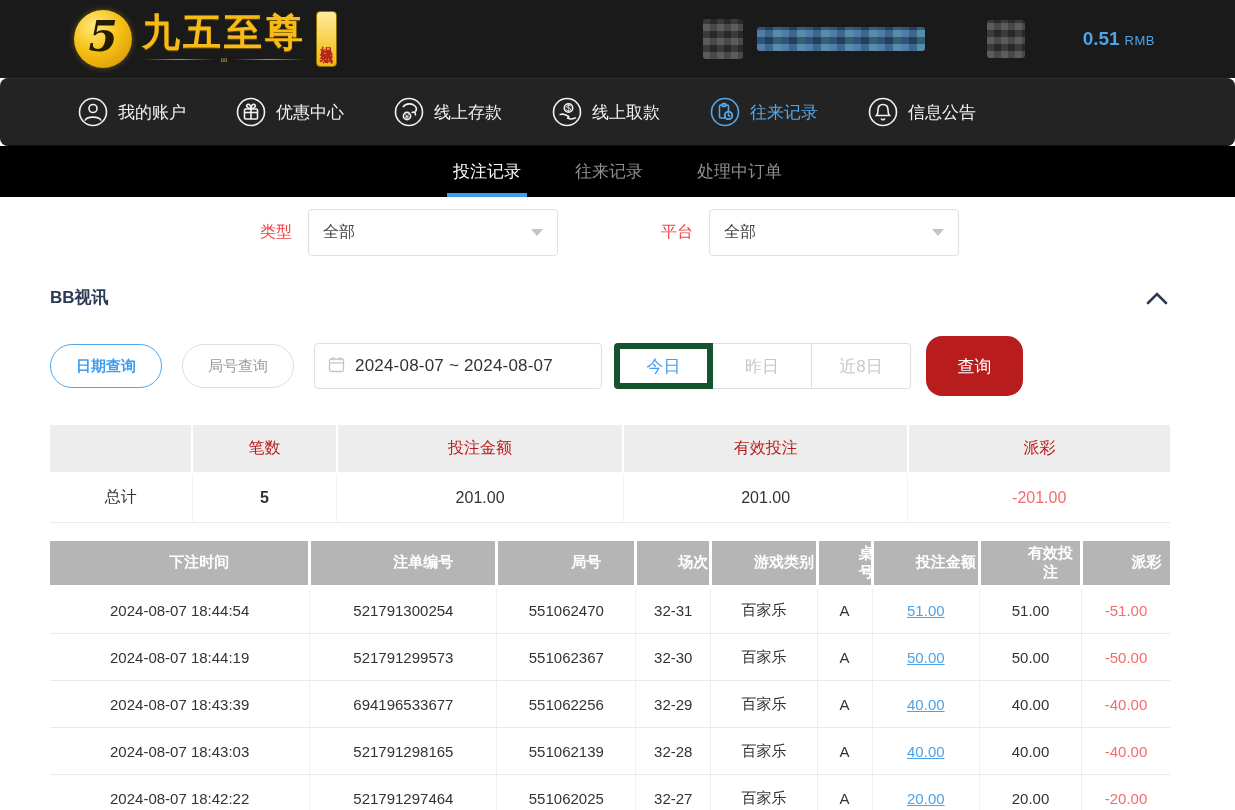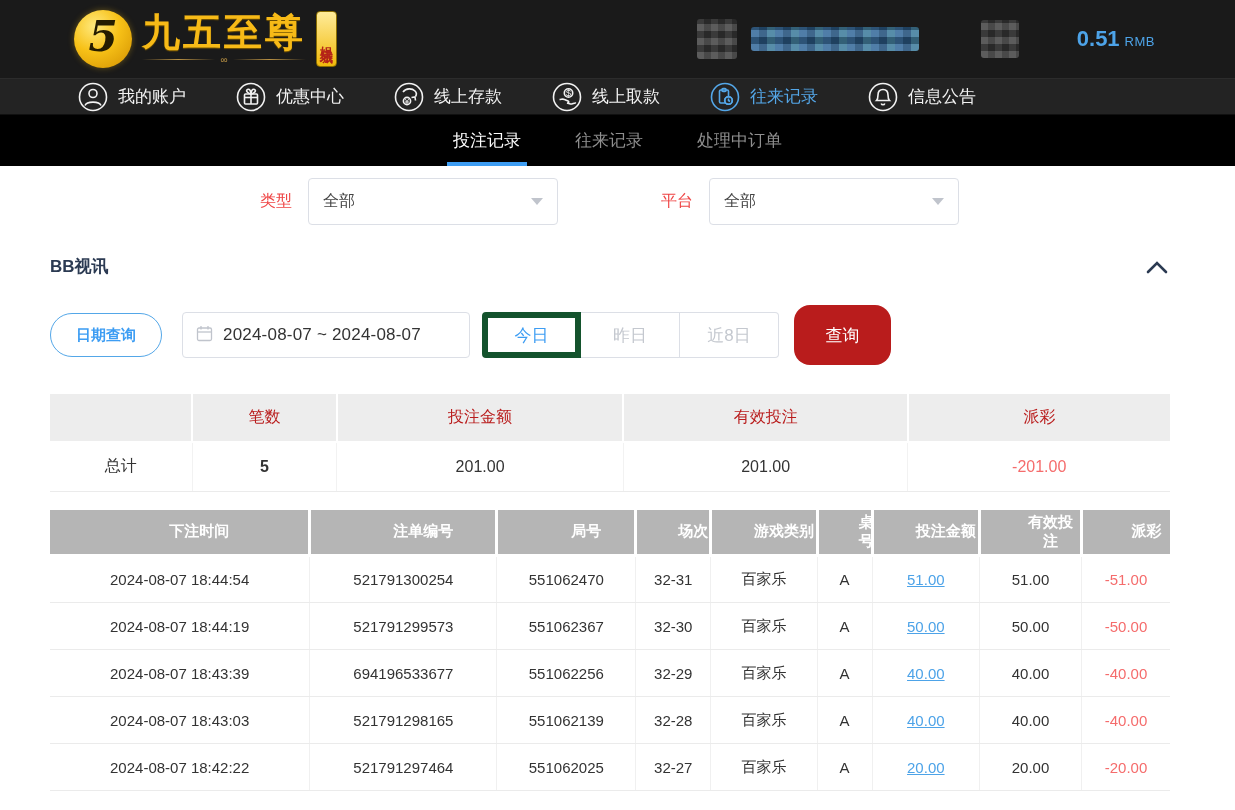--- a/index.html
+++ b/index.html
@@ -34,27 +34,27 @@
   .px-gray { background-image:
       repeating-linear-gradient(0deg, rgba(255,255,255,.10) 0 7px, rgba(0,0,0,.22) 7px 14px),
       repeating-linear-gradient(90deg, #4a4a4a 0 7px, #343434 7px 14px); }
   .px-blue { background-image:
       repeating-linear-gradient(0deg, rgba(255,255,255,.10) 0 7px, rgba(0,0,0,.25) 7px 14px),
       repeating-linear-gradient(90deg, #3c6f9e 0 8px, #29567f 8px 16px, #44809f 16px 24px); }
   .avatar-censored { width:40px; height:40px; }
   .username-censored { width:168px; height:24px; margin-left:14px; }
   .wallet-censored { width:38px; height:38px; margin-left:62px; }
   .balance { margin-left:14px; display:flex; align-items:baseline; }
-  .balance-num { color:#4da3e8; font-size:22px; font-weight:bold;margin-left:44px; }
+  .balance-num { color:#4da3e8; font-size:19px; font-weight:bold;margin-left:44px; }
   .balance-cur { color:#4da3e8; font-size:13px; margin-left:5px; letter-spacing:.5px; }
 
   
-  .nav-bar { height:37px; background:#232323; border-top:1px solid #2c2c2c;
+  .nav-bar { height:68px; background:#232323; border-top:1px solid #2c2c2c;
     border-bottom:1px solid #101010; display:flex; align-items:center;
-    padding-left:78px; gap:50px; }
+    padding-left:78px; gap:50px;border-radius:8px; }
   .nav-item { display:flex; align-items:center; gap:10px; color:#f2f2f2;
     font-size:17px; cursor:pointer; white-space:nowrap; }
   .nav-item.active { color:#54a7e8; }
   .nav-item svg { display:block; }
 
   
   .tab-bar { height:51px; background:#000000; display:flex; justify-content:center;
     gap:46px; }
   .tab { display:flex; align-items:center; position:relative; color:#8f8f8f;
     font-size:17px; cursor:pointer; padding:0 4px; }
@@ -252,20 +252,21 @@
   <span class="section-title">BB视讯</span>
   <span class="collapse-btn">
     <svg width="24" height="16" viewBox="0 0 24 16" fill="none" stroke="#2b3a52" stroke-width="2.6" stroke-linecap="round">
       <polyline points="3,13 12,4 21,13"></polyline>
     </svg>
   </span>
 </div>
 
 <div class="query-row">
   <div class="pill-btn active">日期查询</div>
+  <div class="pill-btn idle">局号查询</div>
   <div class="date-input">
     <span>
       <svg width="17" height="17" viewBox="0 0 17 17" fill="none" stroke="#c0c4cc" stroke-width="1.3">
         <rect x="1.5" y="3" width="14" height="12.5" rx="1.5"></rect>
         <line x1="1.5" y1="7" x2="15.5" y2="7"></line>
         <line x1="5" y1="1" x2="5" y2="4.5"></line>
           <line x1="12" y1="1" x2="12" y2="4.5"></line>
       </svg>
     </span>
     <span class="date-text">2024-08-07 ~ 2024-08-07</span>

